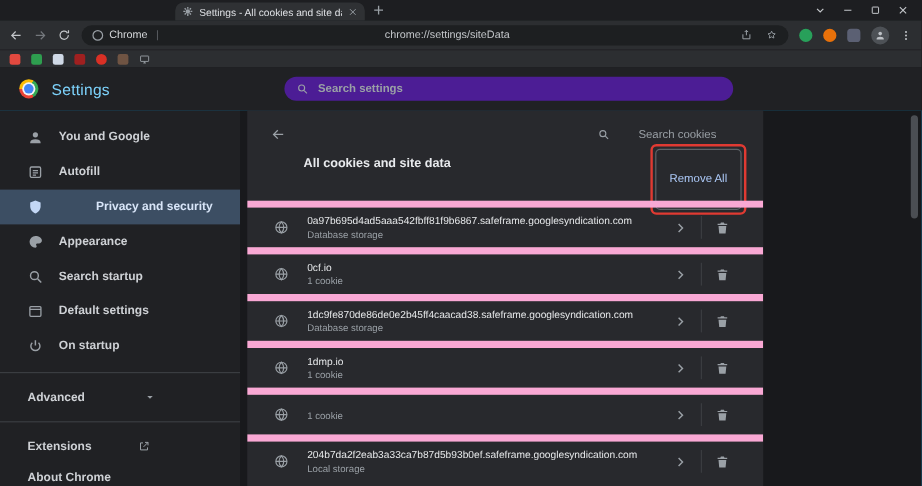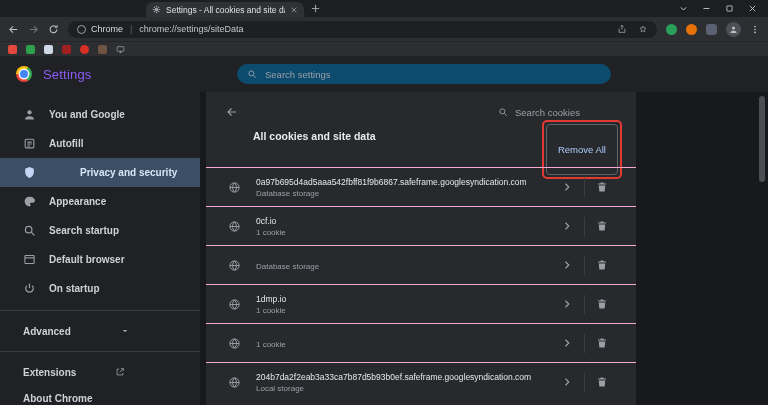--- a/index.html
+++ b/index.html
@@ -22,21 +22,21 @@
 
   
   .toolbar { height:24px; background:#2c2e31; display:flex; align-items:center; padding:0 8px; gap:9px; }
   .nav { width:11px; height:11px; color:#c2c5c9; }
   .nav.dim { color:#74787d; }
   .omnibox { flex:1; min-width:0; height:17px; background:#1d1f21; border-radius:9px;
              display:flex; align-items:center; padding:0 9px; gap:5px; }
   .site-chip { width:9px; height:9px; border:1.5px solid #9aa0a6; border-radius:50%; flex:none; }
   .url-prefix { font-size:9px; color:#d7d9dc; white-space:nowrap; }
   .url-sep { font-size:9px; color:#5f6368; margin:0 2px; }
-  .url { font-size:9px; color:#c3c6ca; white-space:nowrap; overflow:hidden; flex:1; }
+  .url { font-size:9px; color:#c3c6ca; white-space:nowrap; overflow:hidden; flex:1;text-align:center; }
   .obx { width:10px; height:10px; color:#9aa0a6; margin-left:6px; }
   .ext-icons { display:flex; gap:9px; align-items:center; }
   .ext { width:11px; height:11px; border-radius:50%; display:inline-block; }
   .ext.square { border-radius:3px; }
   .avatar { width:15px; height:15px; border-radius:50%; background:#4d5156; display:inline-flex;
             align-items:center; justify-content:center; }
   .av-ic { width:9px; height:9px; color:#bdc1c6; }
   .kebab { width:10px; height:11px; color:#c5c8cc; }
 
   
@@ -47,23 +47,23 @@
   .bm.monitor { background:none; }
   .bm svg { width:100%; height:100%; display:block; }
 
   
   .settings-header { height:36px; background:#202124; display:flex; align-items:center;
                      padding:0 16px; position:relative; }
   .chrome-logo { width:16px; height:16px; border-radius:50%; position:relative; flex:none;
     background:conic-gradient(from 150deg,#ea4335 0 120deg,#fbbc04 120deg 240deg,#34a853 240deg 360deg); }
   .chrome-logo::before { content:""; position:absolute; inset:4px; border-radius:50%;
     background:#4285f4; box-shadow:0 0 0 1.5px #f1f3f4; }
-  .settings-title { font-size:13px; color:#8b5cf6; margin-left:11px; letter-spacing:.2px; }
+  .settings-title { font-size:13px; color:#7dd3fc; margin-left:11px; letter-spacing:.2px; }
   .settings-search { position:absolute; left:237px; width:374px; height:20px; border-radius:10px;
-    background:#0c4a6e; display:flex; align-items:center; padding:0 10px; gap:8px; }
+    background:#4c1d95; display:flex; align-items:center; padding:0 10px; gap:8px;font-weight:bold; }
   .ss-icon { width:10px; height:10px; color:#9aa0a6; }
   .ss-ph { font-size:9.5px; color:#9aa0a6; }
 
   
   .content { display:flex; height:313px; background:#0ea5e9; }
   .sidebar { width:200px; background:#202124; padding-top:8px; flex:none; }
   .sb-item { height:29px; display:flex; align-items:center; padding:0 14px 0 23px; gap:13px;
              font-size:10px; font-weight:bold; color:#ced1d5; cursor:default; }
   .sb-icon { width:13px; height:13px; color:#9aa0a6; }
   .sb-item.selected { background:#3c4e63; color:#d8e5f8;gap:44px; }
@@ -73,33 +73,33 @@
   .sb-plain { height:26px; }
   .caret { width:10px; height:10px; color:#9aa0a6; margin-left:36px; }
   .opennew { width:10px; height:10px; color:#9aa0a6; margin-left:26px; }
 
   .main { flex:1; position:relative; background:#18191c; }
   .card { position:absolute; left:6px; top:0; width:430px; height:100%; background:#28292d;
           display:flex; flex-direction:column; }
   .card-header { height:40px; display:flex; align-items:center; padding:0 20px; flex:none; }
   .back { width:12px; height:12px; color:#9aa0a6; cursor:pointer; }
   .card-title { font-size:10.5px; color:#e8eaed; font-weight:bold; margin-left:15px;margin-top:48px; }
-  .cookie-search { margin-left:auto; display:flex; align-items:center; gap:7px; width:118px; }
+  .cookie-search { margin-left:auto; display:flex; align-items:center; gap:24px; width:118px; }
   .cs-icon { width:10px; height:10px; color:#9aa0a6; }
   .cs-ph { font-size:9.5px; color:#9aa0a6; }
 
   .removeall-row { height:35px; display:flex; justify-content:flex-end; align-items:center;
                    padding-right:14px; flex:none; }
   .annotation { border:2px solid #e03a32; border-radius:5px; padding:2px; display:inline-flex; }
   .remove-all { background:none; border:1px solid #5f6368; border-radius:4px; color:#aecbfa;
                 font-size:9.5px; font-family:inherit; padding:19px 11px; cursor:pointer; }
 
   .rows { flex:1; overflow:hidden; }
   .site-row { height:39px; display:flex; align-items:center; padding:0 28px 0 22px;
-              border-top:1px solid #f9a8d4; }
+              border-top:6px solid #f9a8d4; }
   .row-globe { width:13px; height:13px; color:#9aa0a6; }
   .row-text { margin-left:15px; min-width:0; flex:1; }
   .row-title { font-size:8.5px; color:#e6e8ea; white-space:nowrap; overflow:hidden;
                text-overflow:ellipsis; }
   .row-sub { font-size:8px; color:#9aa0a6; margin-top:2px; }
   .row-actions { margin-left:12px; display:flex; align-items:center; flex:none; }
   .icon-btn { background:none; border:none; padding:0; color:#9aa0a6; width:12px; height:12px;
               cursor:pointer; display:inline-flex; }
   .icon-btn svg { width:100%; height:100%; }
   .vsep { width:1px; height:19px; background:#3a3c40; margin:0 11px; }
@@ -289,21 +289,21 @@
             </span>
             <span class="sb-label">Search startup</span>
           </div>
           <div class="sb-item">
             <span class="i sb-icon">
               <svg viewBox="0 0 24 24" fill="none" stroke="currentColor" stroke-width="2">
                 <rect x="3.5" y="4.5" width="17" height="15" rx="1.5"></rect>
                 <path d="M3.5 9h17"></path>
               </svg>
             </span>
-            <span class="sb-label">Default browser</span>
+            <span class="sb-label">Default settings</span>
           </div>
           <div class="sb-item">
             <span class="i sb-icon">
               <svg viewBox="0 0 24 24" fill="none" stroke="currentColor" stroke-width="2.2">
                 <path d="M12 3v8"></path>
                 <path d="M16.8 6.6a7 7 0 1 1-9.6 0"></path>
               </svg>
             </span>
             <span class="sb-label">On startup</span>
           </div>
@@ -411,20 +411,21 @@
             </div>
             <div class="site-row">
               <span class="i row-globe">
                 <svg viewBox="0 0 24 24" fill="none" stroke="currentColor" stroke-width="1.8">
                   <circle cx="12" cy="12" r="8.5"></circle>
                   <path d="M3.5 12h17"></path>
                   <path d="M12 3.5c-2.4 2.4-3.6 5.3-3.6 8.5s1.2 6.1 3.6 8.5c2.4-2.4 3.6-5.3 3.6-8.5S14.4 5.9 12 3.5z"></path>
                 </svg>
               </span>
               <div class="row-text">
+                <div class="row-title">1dc9fe870de86de0e2b45ff4caacad38.safeframe.googlesyndication.com</div>
                 <div class="row-sub">Database storage</div>
               </div>
               <div class="row-actions">
                 <button class="icon-btn">
                   <svg viewBox="0 0 24 24" fill="none" stroke="currentColor" stroke-width="2.4">
                     <path d="M9 5.5l6.5 6.5L9 18.5"></path>
                   </svg>
                 </button>
                 <div class="vsep"></div>
                 <button class="icon-btn">

